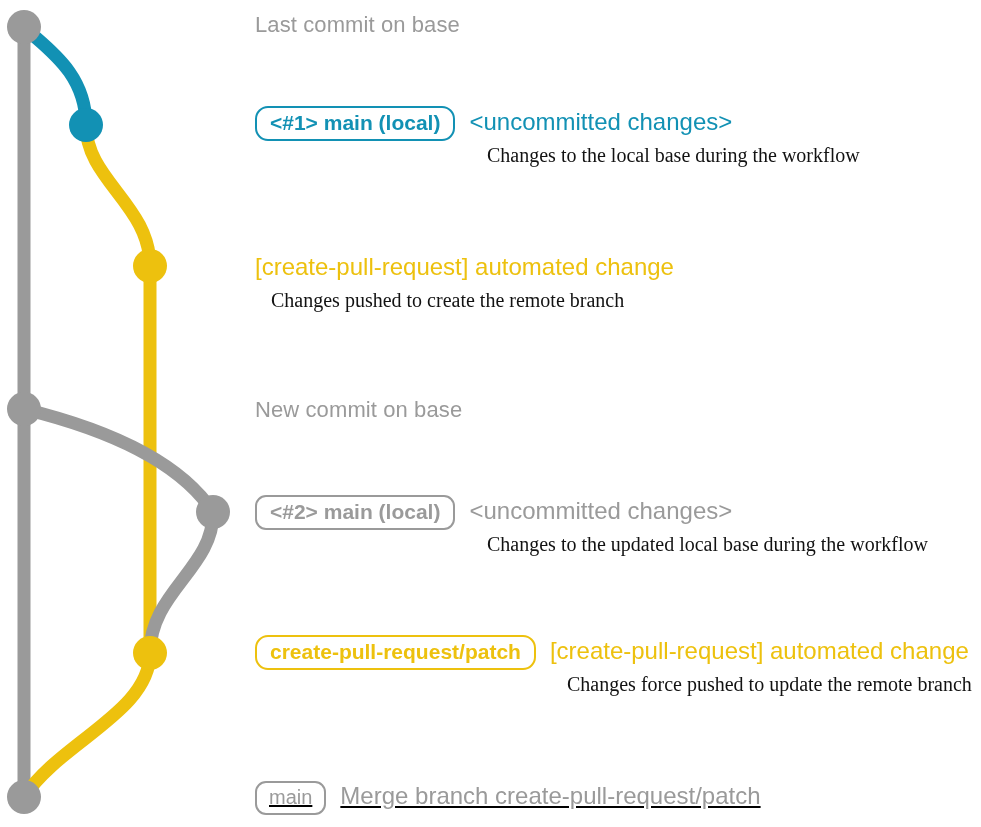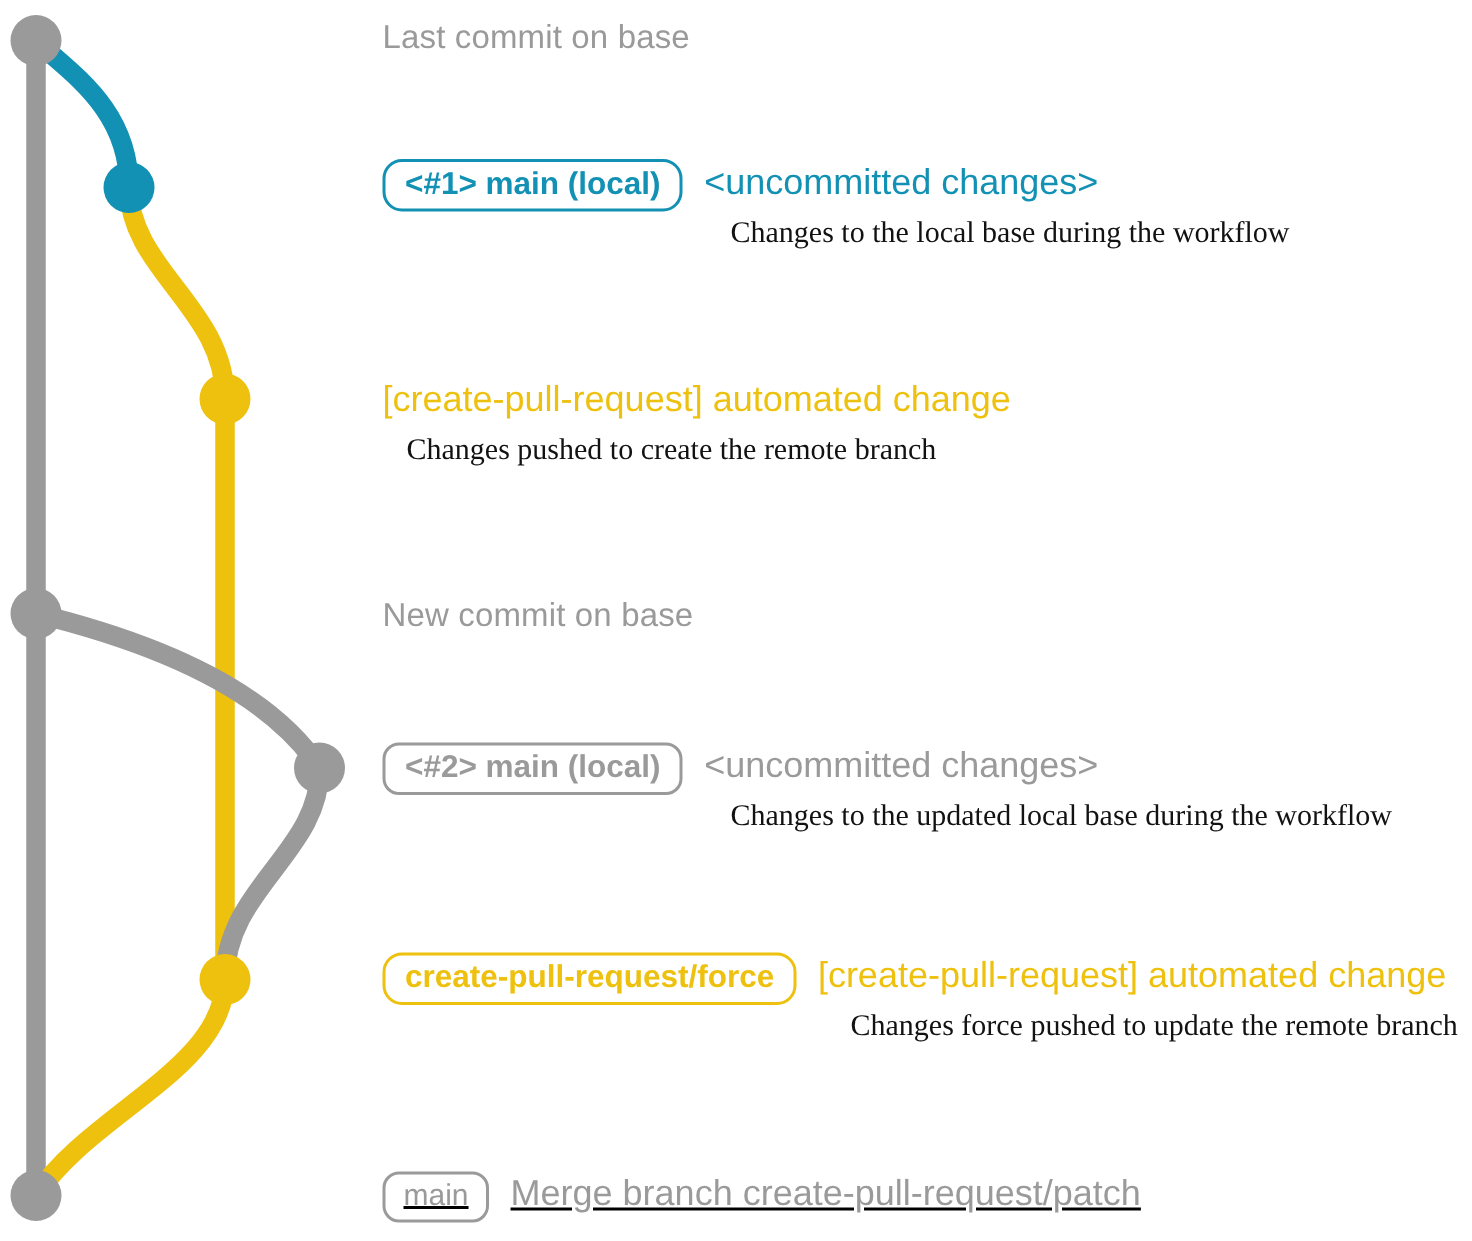--- a/index.html
+++ b/index.html
@@ -131,21 +131,21 @@
     <span class="heading">New commit on base</span>
   </div>
 
   <div class="row" style="left:255px; top:495px;">
     <span class="pill gray">&lt;#2&gt; main (local)</span>
     <span class="subject gray">&lt;uncommitted changes&gt;</span>
   </div>
   <div class="note" style="left:487px; top:533px;">Changes to the updated local base during the workflow</div>
 
   <div class="row" style="left:255px; top:635px;">
-    <span class="pill yellow">create-pull-request/force</span>
+    <span class="pill yellow">create-pull-request/patch</span>
     <span class="subject yellow">[create-pull-request] automated change</span>
   </div>
   <div class="note" style="left:567px; top:673px;">Changes force pushed to update the remote branch</div>
 
   <div class="row" style="left:255px; top:781px;text-decoration:underline;">
     <span class="pill gray plain">main</span>
     <span class="subject gray">Merge branch create-pull-request/patch</span>
   </div>
 
 </div>

